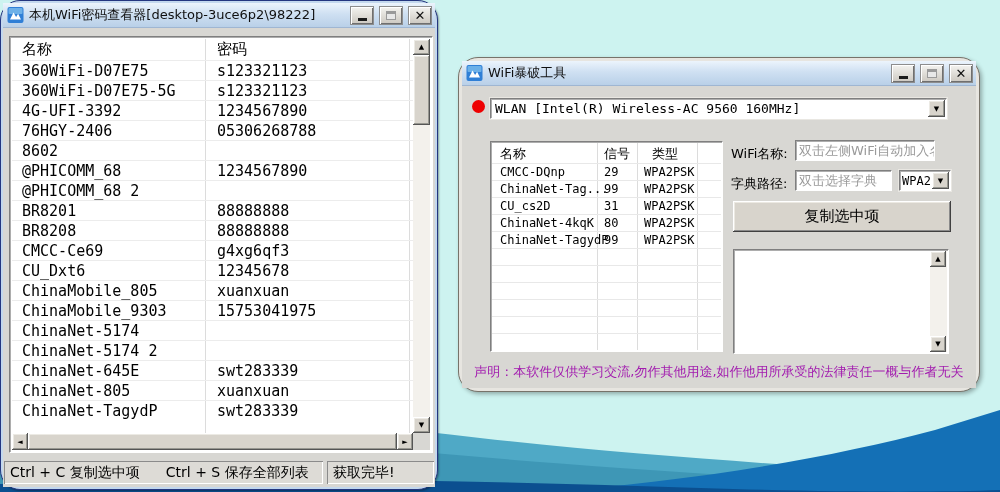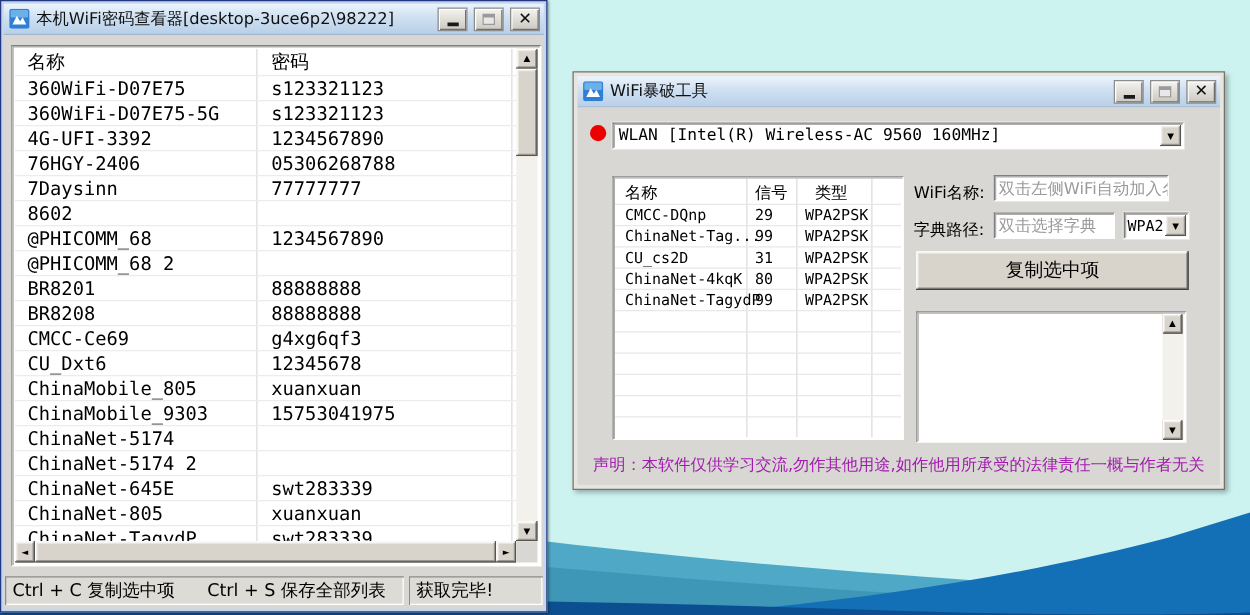--- a/index.html
+++ b/index.html
@@ -3,21 +3,21 @@
 <meta charset="utf-8">
 <style>
   * { margin:0; padding:0; box-sizing:border-box; }
   html,body { width:1000px; height:492px; overflow:hidden; }
   body { position:relative; font-family:"DejaVu Sans", "Liberation Sans", sans-serif; background:#cdf3f0; }
 
   
   .desktop-waves { position:absolute; left:0; bottom:0; width:1000px; height:120px; }
 
   
-  .window { position:absolute; display:flex; flex-direction:column; }
+  .window { position:absolute; display:flex; flex-direction:column;border-radius:20px; }
   .win-left  { left:0; top:0; width:438px; height:490px; border:1px solid #24367f; background:#c3d8ee; padding:2px; box-shadow:1px 1px 2px rgba(0,0,0,.35); }
   .win-right { left:458px; top:57px; width:522px; height:335px; border:1px solid #77736a; background:#e7e5e0; padding:3px; box-shadow:2px 2px 4px rgba(0,0,0,.3); }
   .titlebar { height:25px; display:flex; align-items:center; gap:5px; padding:0 3px 0 4px;
               background:linear-gradient(180deg,#ecf4fc 0%,#cfe0f2 45%,#b9d0e8 100%);
               border-bottom:1px solid #9fb6d2; }
   .title-text { flex:1; font-size:13px; color:#101010; white-space:nowrap; overflow:hidden; }
   .cap-btn { width:24px; height:19px; display:flex; align-items:center; justify-content:center;
              background:linear-gradient(180deg,#f4f3f0,#ccc8c0);
              box-shadow: inset 1px 1px 0 #ffffff, inset -1px -1px 0 #6f6f6f; border:1px solid #8d8d8d; }
   .glyph-min { width:9px; height:3px; background:#1a1a1a; margin-top:9px; }
@@ -138,24 +138,20 @@
             </div>
             <div class="lrow">
               <div class="cname">4G-UFI-3392</div>
               <div class="cpass">1234567890</div>
             </div>
             <div class="lrow">
               <div class="cname">76HGY-2406</div>
               <div class="cpass">05306268788</div>
             </div>
             <div class="lrow">
-              <div class="cname">7Daysinn</div>
-              <div class="cpass">77777777</div>
-            </div>
-            <div class="lrow">
               <div class="cname">8602</div>
               <div class="cpass"></div>
             </div>
             <div class="lrow">
               <div class="cname">@PHICOMM_68</div>
               <div class="cpass">1234567890</div>
             </div>
             <div class="lrow">
               <div class="cname">@PHICOMM_68 2</div>
               <div class="cpass"></div>

